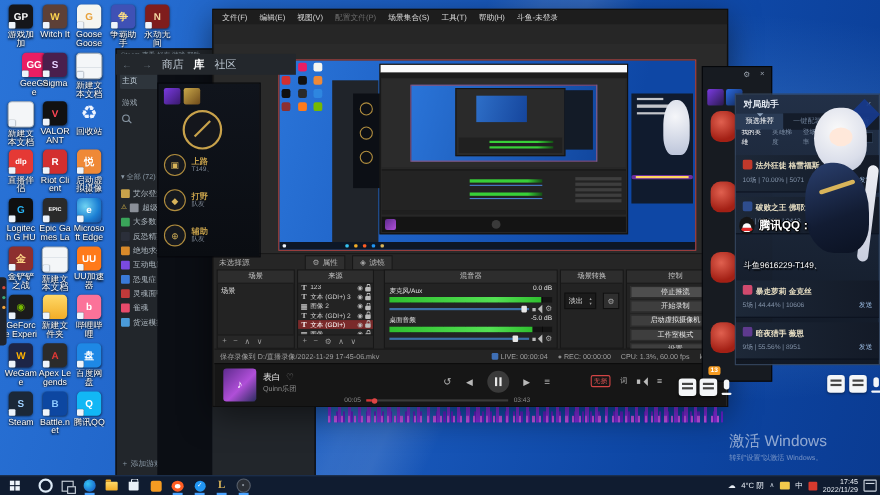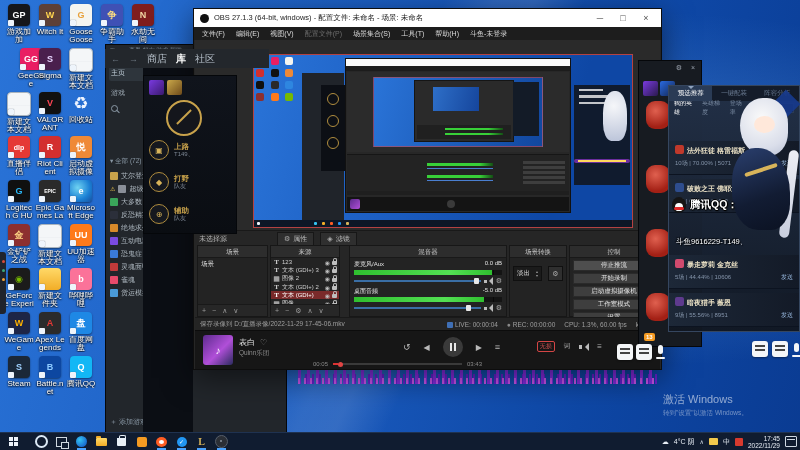--- a/index.html
+++ b/index.html
@@ -241,21 +241,21 @@
   .tray{margin-left:auto;display:flex;align-items:center;gap:5px;padding-right:3px;font-size:7px;color:#e8eef5}
   .tray .caret{font-size:6px;color:#cfd8e2}
   .tray .ime{font-size:7px}
   .tr-folder{width:9px;height:7px;background:#f2c94c;border-radius:1px}
   .tr-red{width:8px;height:8px;background:#d83a2e;border-radius:1px}
   .clock{text-align:right;font-size:6.5px;line-height:7px}
   .notif{width:10px;height:9px;border:1px solid #cfd8e2;border-radius:1px;position:relative}
   .notif::after{content:"";position:absolute;left:1px;top:2px;right:1px;height:1px;background:#cfd8e2}
   
   .wm{left:663px;top:392px;z-index:8;color:rgba(255,255,255,.55)}
-  .wm .l1{font-size:11px}
+  .wm .l1{font-size:14px}
   .wm .l2{font-size:6.5px;margin-top:2px;color:rgba(255,255,255,.42)}
 </style>
 </head>
 <body>
 
 <div id="screen">
   <div class="wallpaper"></div>
 
   <div class="dico" style="left:4px;top:4px">
       <span class="tile" style="background:#15161a;color:#fff">GP</span>
@@ -466,27 +466,20 @@
     <div class="lane" style="top:128px">
       <span class="lc">⊕</span>
       <span>
           <div class="ln">辅助</div>
           <div class="ls">队友</div>
         </span>
     </div>
   </div>
 
   <div class="abs obs">
-    <div class="obs-title">
-      <span class="obs-dot"></span>
-      <span class="obs-title-text">OBS 27.1.3 (64-bit, windows) - 配置文件: 未命名 - 场景: 未命名</span>
-      <span class="wbtn">─</span>
-      <span class="wbtn">□</span>
-      <span class="wbtn">×</span>
-    </div>
     <div class="obs-menu">
       <span>文件(F)</span>
       <span>编辑(E)</span>
       <span>视图(V)</span>
       <span class="dim">配置文件(P)</span>
       <span>场景集合(S)</span>
       <span>工具(T)</span>
       <span>帮助(H)</span>
       <span>斗鱼-未登录</span>
     </div>
@@ -745,20 +738,24 @@
     </div>
     <span class="rport" style="left:4px;top:20px;background:linear-gradient(135deg,#7a3ae0,#2a1a4e)"></span>
     <span class="rport" style="left:21px;top:20px;background:linear-gradient(135deg,#2a6ae0,#12244e)"></span>
     <span class="rslot" style="top:40px"></span>
     <span class="rslot" style="top:104px"></span>
     <span class="rslot" style="top:168px"></span>
     <span class="rslot" style="top:232px"></span>
   </div>
 
   <div class="abs assist">
+    <div class="as-head">
+        <span>对局助手</span>
+        <span class="x">×</span>
+      </div>
     <div class="as-tabs">
       <span class="atab on">预选推荐</span>
       <span class="atab">一键配装</span>
       <span class="atab">阵容分析</span>
     </div>
     <div class="as-sub">
       <span class="on">我的英雄</span>
       <span>英雄梯度</span>
       <span>登场率</span>
       <span class="as-search">

